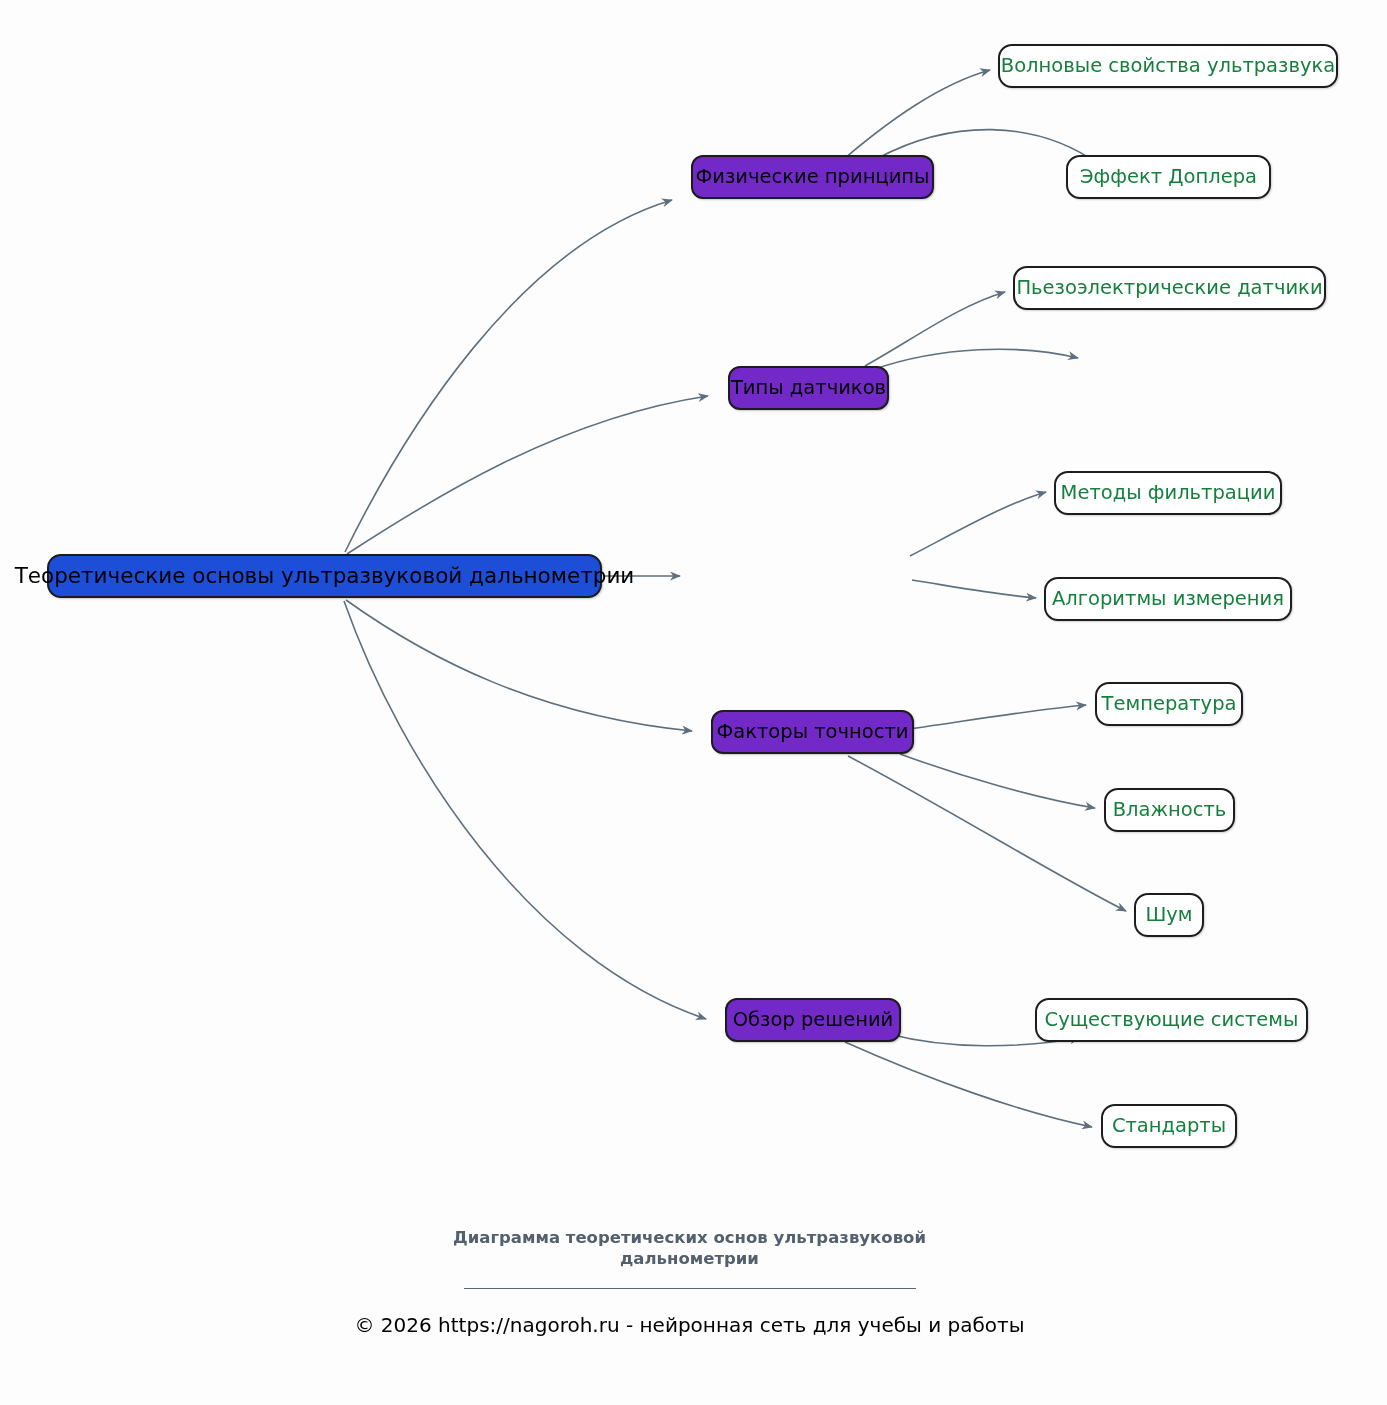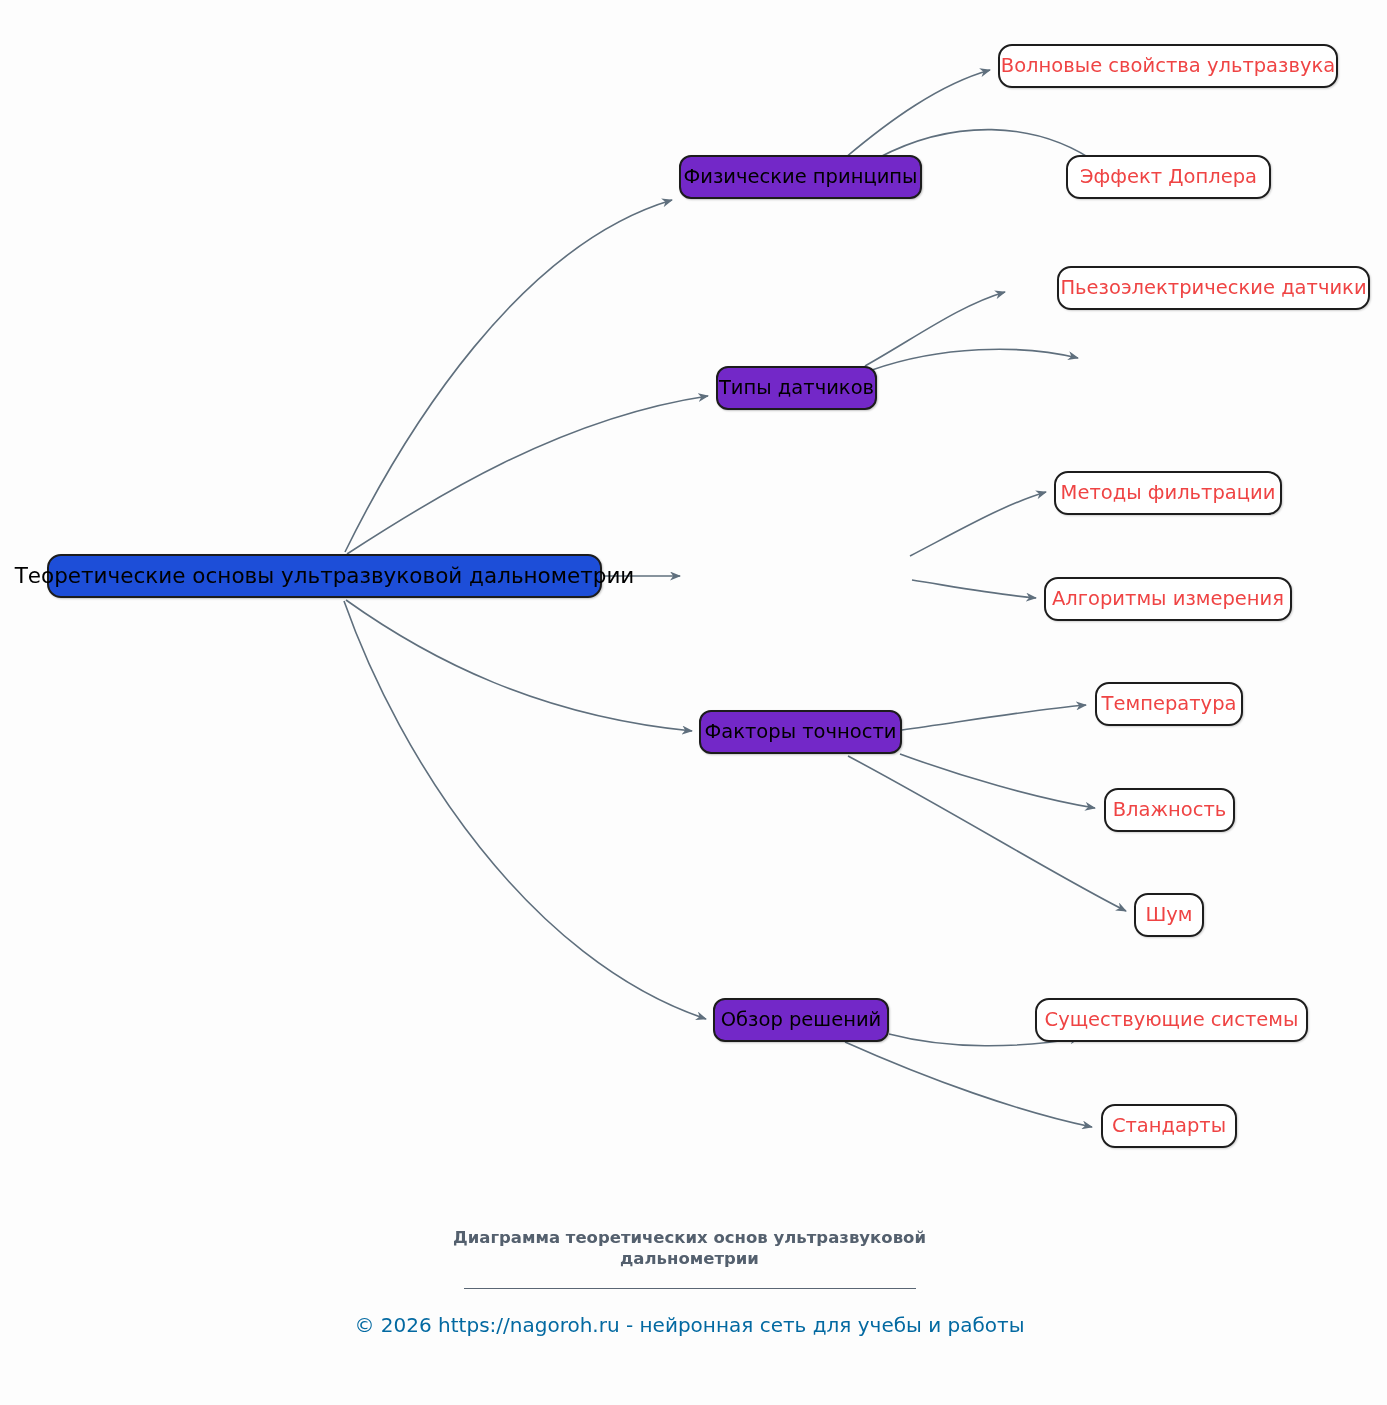--- a/index.html
+++ b/index.html
@@ -48,26 +48,27 @@
   }
   .node-branch {
     background: #7328c8;
     border: 2px solid #1c1c1c;
     border-radius: 12px;
     color: #000000;
     font-size: 19.5px;
     padding: 0 14px;
     height: 44px;
     box-shadow: 1px 1px 2px rgba(0,0,0,0.22);
+    margin-left: 12px;
   }
   .node-leaf {
     background: #ffffff;
     border: 2px solid #1d1d1d;
     border-radius: 14px;
-    color: #ef4444;
+    color: #15803d;
     font-size: 19.5px;
     padding: 0 16px;
     height: 44px;
     box-shadow: 1px 1px 2px rgba(0,0,0,0.18);
   }
   #footer {
     position: absolute;
     left: 0;
     right: 8px;
     top: 1228px;
@@ -83,21 +84,21 @@
     white-space: normal;
   }
   #footer-rule {
     width: 452px;
     height: 0;
     border-top: 1.6px solid #5a6674;
     margin: 19px auto 0 auto;
   }
   #footer-credit {
     margin-top: 24px;
-    color: #0369a1;
+    color: #000000;
     font-size: 20px;
     font-weight: normal;
   }
 </style>
 </head>
 <body>
 
 <div id="canvas">
 
   <svg id="edges" viewBox="0 0 1387 1405">
@@ -142,21 +143,21 @@
   <div class="node node-leaf" style="left:998px; top:44px; width:340px;">
     <span>Волновые свойства ультразвука</span>
   </div>
   <div class="node node-leaf" style="left:1066px; top:155px; width:205px;">
     <span>Эффект Доплера</span>
   </div>
 
   <div class="node node-branch" style="left:716px; top:366px; width:161px;">
     <span>Типы датчиков</span>
   </div>
-  <div class="node node-leaf" style="left:1013px; top:266px; width:313px;margin-left:44px;">
+  <div class="node node-leaf" style="left:1013px; top:266px; width:313px;">
     <span>Пьезоэлектрические датчики</span>
   </div>
 
   <div class="node node-leaf" style="left:1054px; top:471px; width:228px;text-align:center;">
     <span>Методы фильтрации</span>
   </div>
   <div class="node node-leaf" style="left:1044px; top:577px; width:248px;">
     <span>Алгоритмы измерения</span>
   </div>
 

